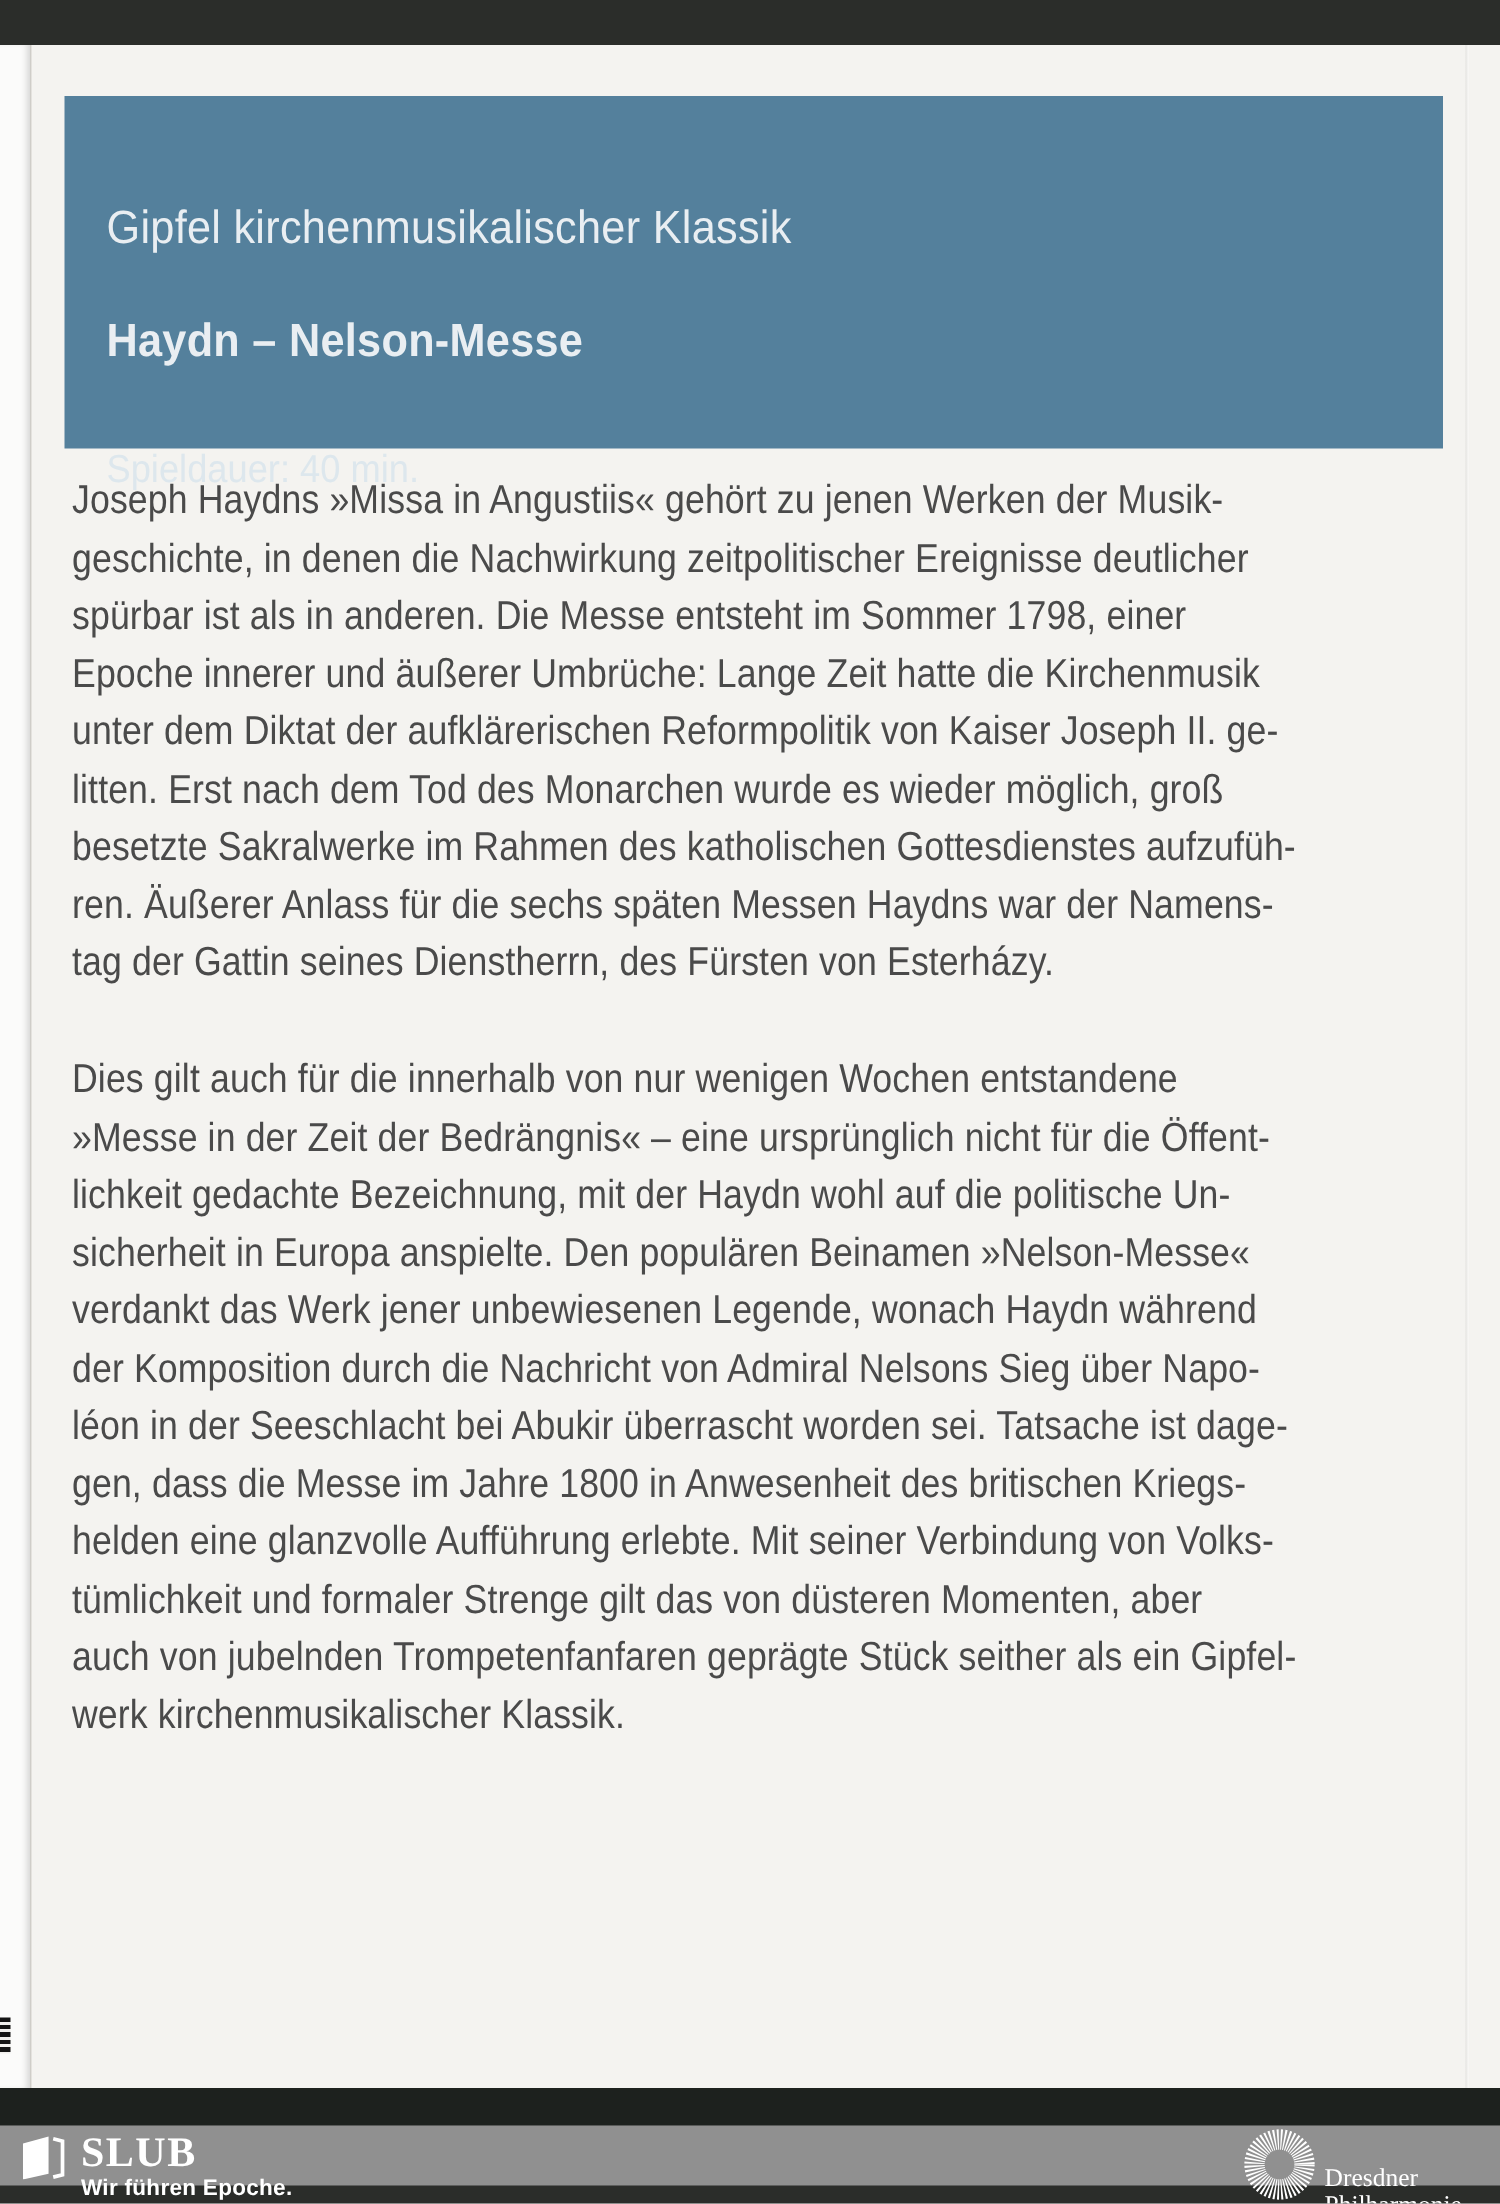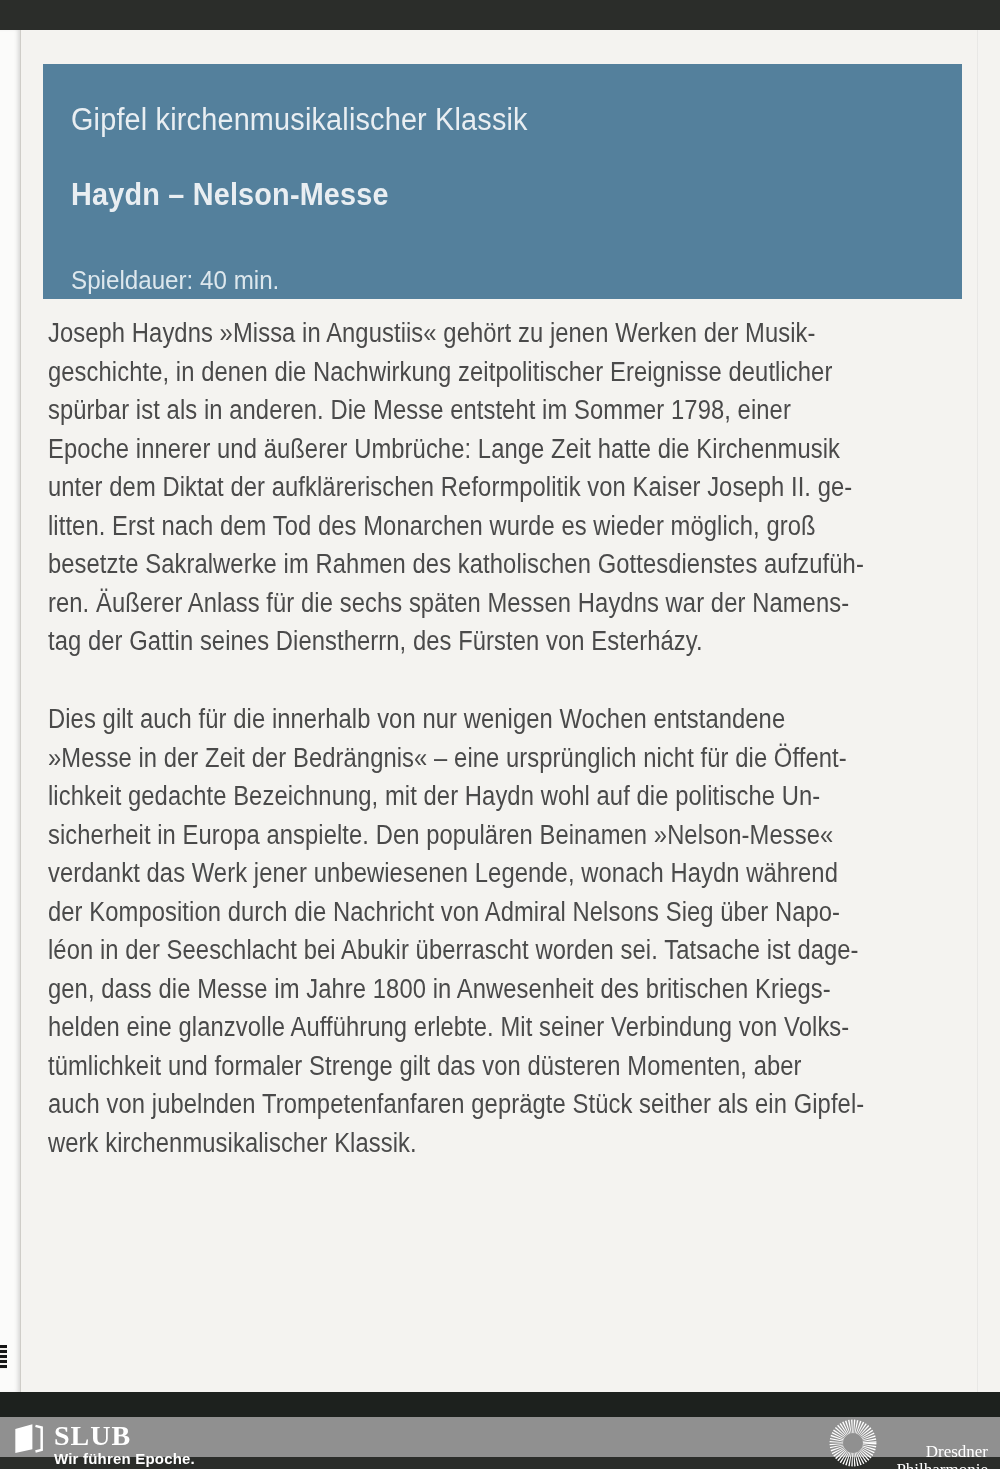--- a/index.html
+++ b/index.html
@@ -29,21 +29,21 @@
   .fold-line {
     position:absolute; left:977px; top:0; width:2px; height:100%;
     background:linear-gradient(to right, rgba(0,0,0,0.07), rgba(255,255,255,0.5));
   }
 
   
   .header-box {
     position:absolute; left:43px; top:34px; width:919px; height:235px;
     background:#54809c;
     color:#e9eef2;
-    padding:0 0 0 28px;
+    padding:32px 0 0 28px;
   }
   .header-inner {
     transform:scaleX(0.93); transform-origin:left top; width:960px;
     white-space:pre;
   }
   .header-kicker { font-size:31px; line-height:39px; font-weight:400; letter-spacing:0.2px; }
   .header-title  { font-size:31px; line-height:39px; font-weight:700; letter-spacing:0.2px; }
   .header-duration { font-size:26px; line-height:32px; margin-top:14px; color:#dde7ed; }
 
   
@@ -59,21 +59,21 @@
 
   
   .bottom-band {
     position:absolute; left:0; top:1392px; width:1000px; height:25px;
     background:#1d211e;
   }
 
   
   .footer-bar {
     position:absolute; left:0; top:1417px; width:1000px; height:40px;
-    background:#909090; color:#ffffff;text-align:right;
+    background:#909090; color:#ffffff;
   }
   .slub-block { position:absolute; left:13px; top:3px; }
   .slub-book-icon { position:absolute; left:0; top:2px; width:31px; height:31px; }
   .slub-name {
     position:absolute; left:41px; top:0px;
     font-family:"Liberation Serif", serif; font-weight:700; font-size:28px; line-height:31px;
     letter-spacing:1px;
   }
   .slub-tagline {
     position:absolute; left:41px; top:31px;

